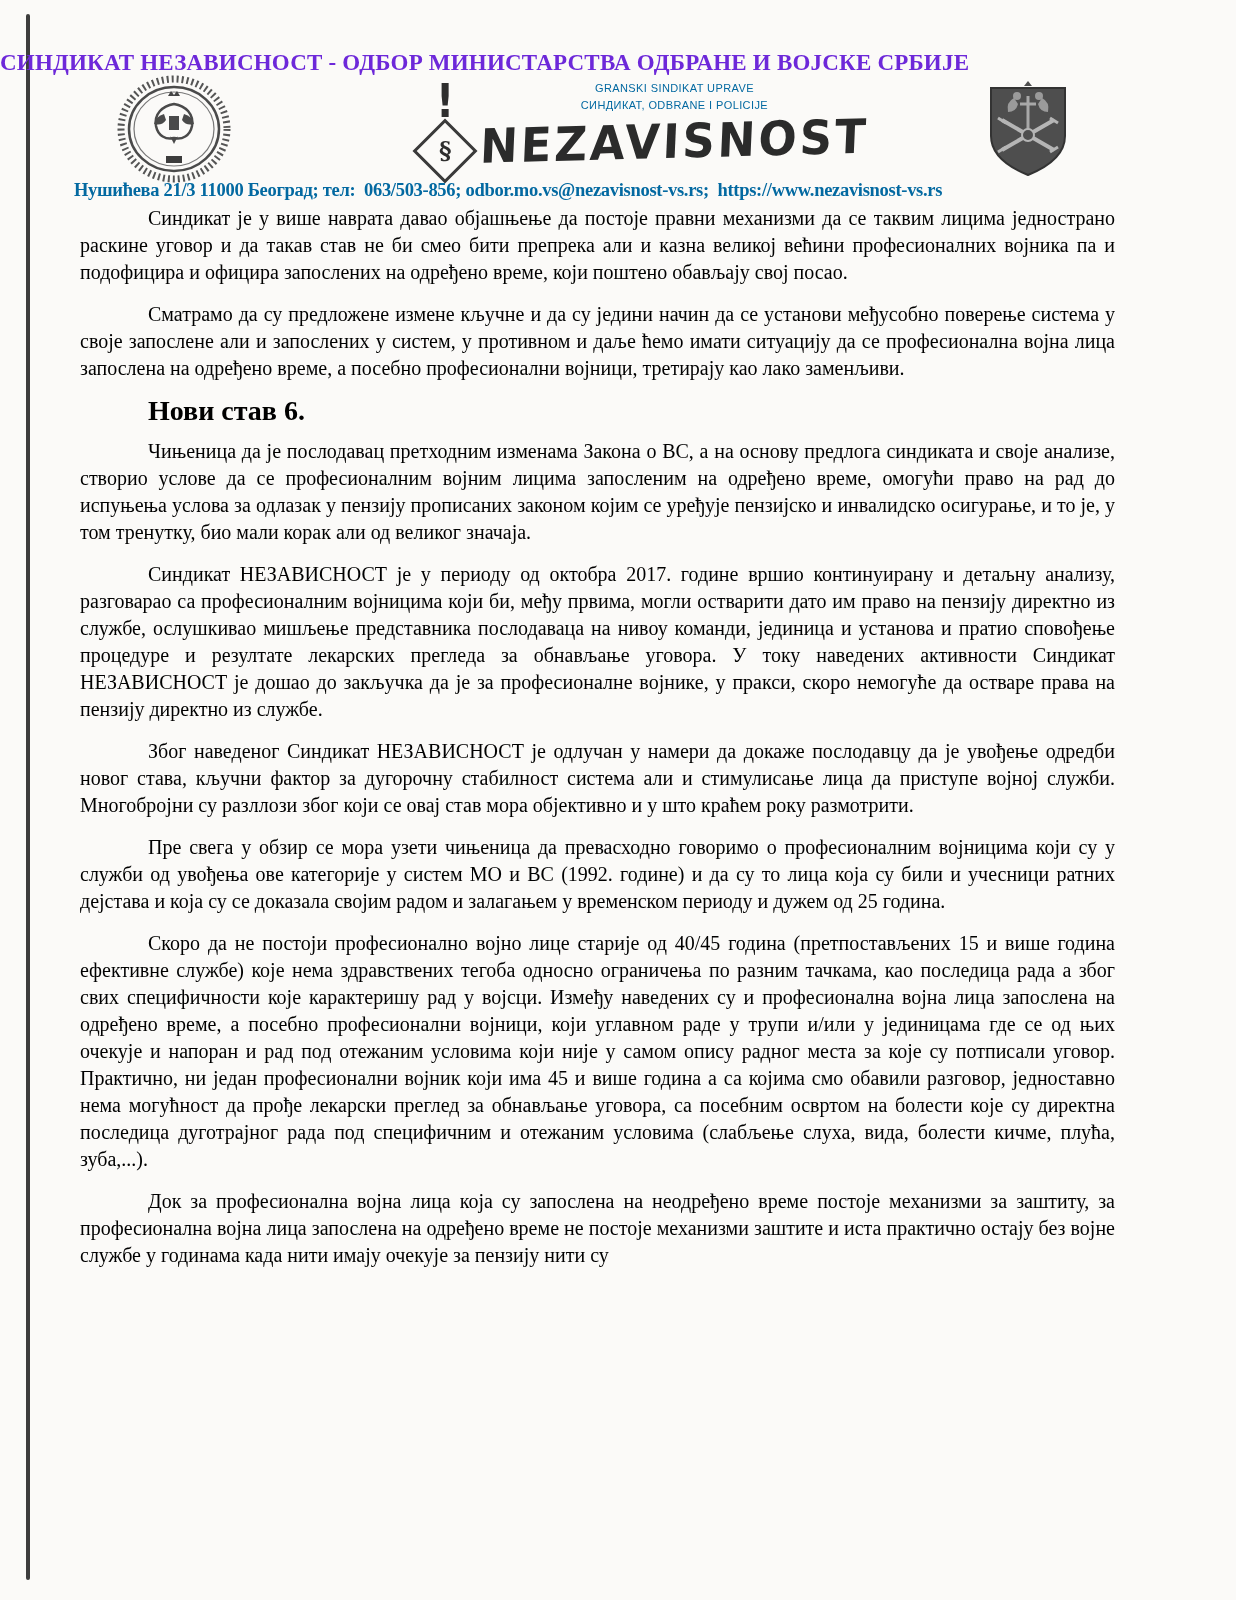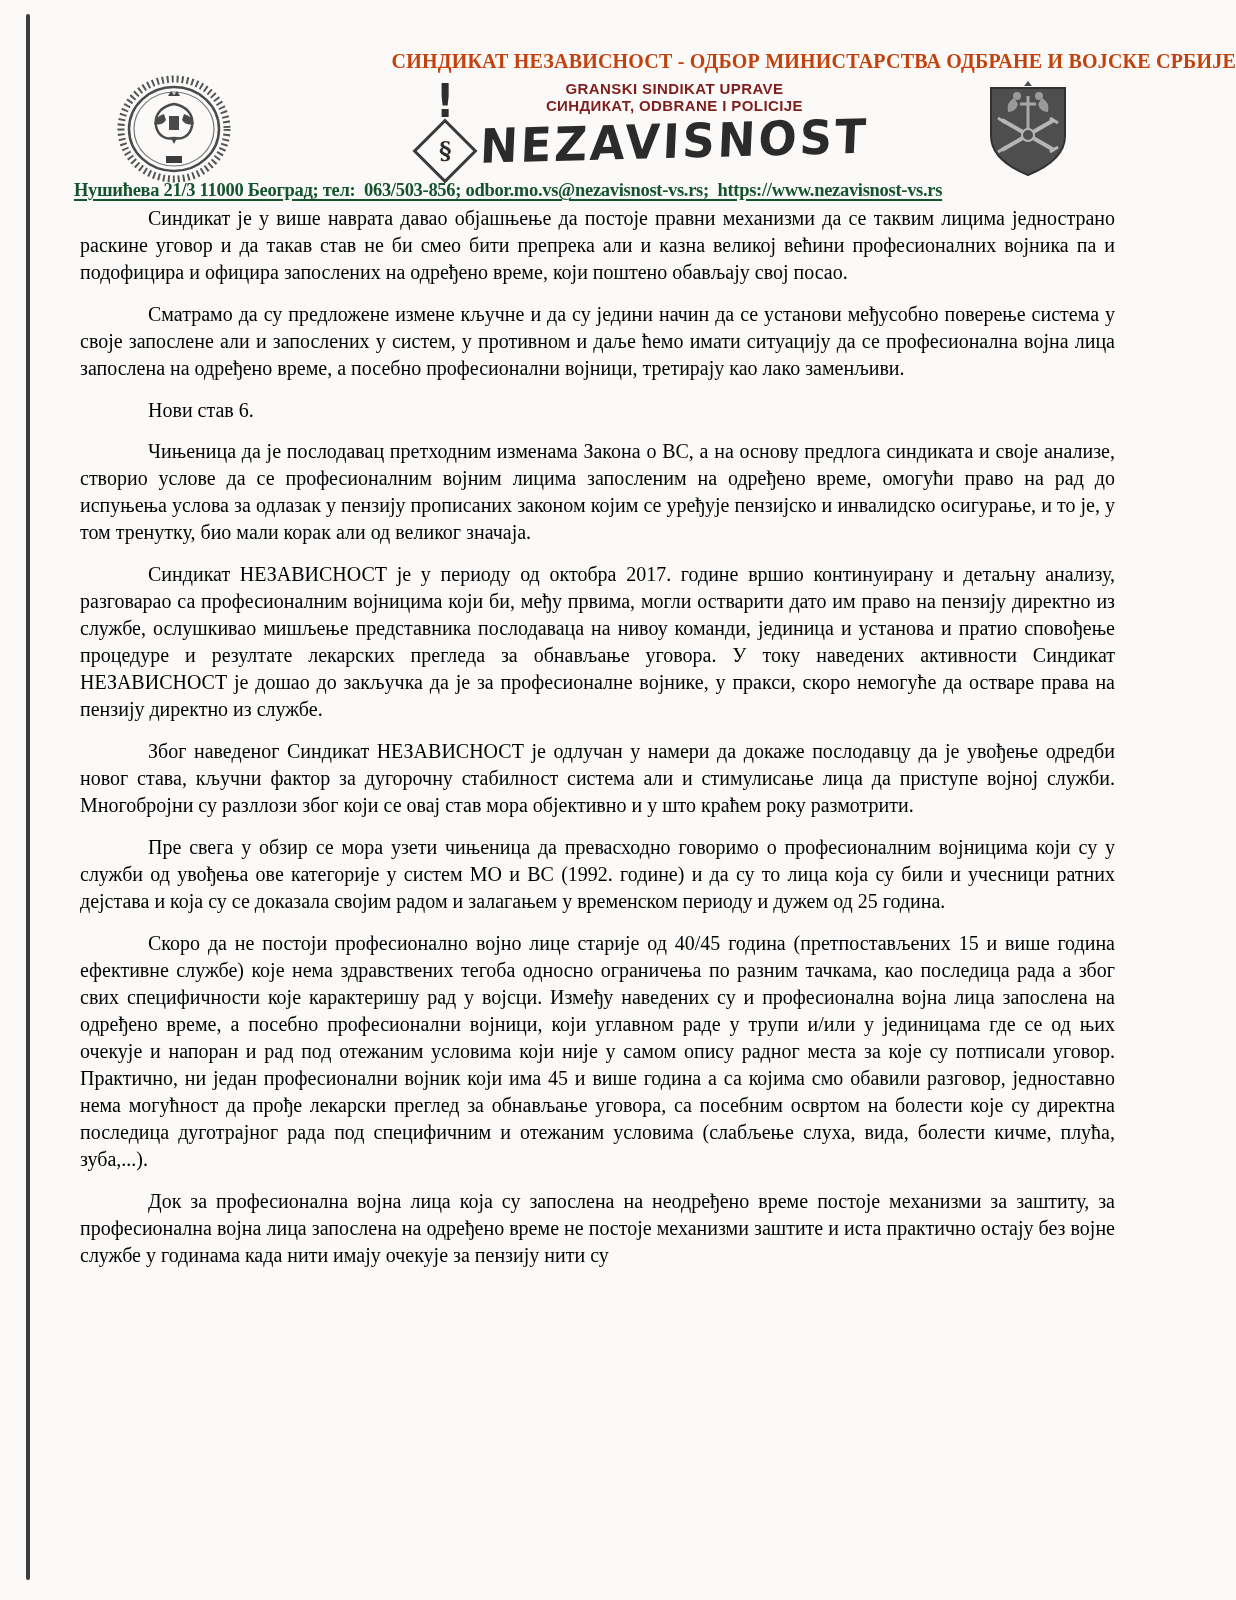--- a/index.html
+++ b/index.html
@@ -13,22 +13,22 @@
     margin:0 auto;
   }
   .scan-line{
     position:absolute;left:26px;top:14px;width:4px;height:1566px;
     background:#3d3d3d;border-radius:2px;
   }
   
   .header{position:relative;height:205px;}
   .doc-title{
     position:absolute;top:50px;left:0;width:100%;
-    text-align:right;font-weight:bold;font-size:20px;
-    letter-spacing:0.2px;color:#c2410c;
+    text-align:left;font-weight:bold;font-size:23px;
+    letter-spacing:0.2px;color:#6d28d9;
   }
   .seal{position:absolute;left:112px;top:74px;}
   .shield{position:absolute;left:984px;top:80px;}
   .center-logo{
     position:absolute;left:416px;top:80px;
     display:flex;align-items:flex-start;
   }
   .mark-col{
     width:58px;display:flex;flex-direction:column;align-items:center;margin-top:2px;
   }
@@ -44,49 +44,48 @@
     background:#fbfaf8;
   }
   .diamond span{
     transform:rotate(-45deg);
     font-family:"DejaVu Serif", serif;
     font-size:24px;font-weight:bold;color:#2e2e2e;line-height:1;
   }
   .org-col{text-align:center;margin-left:6px;}
   .org-line{
     font-family:"Liberation Sans", sans-serif;
-    font-weight:bold;font-size:15px;line-height:17px;
-    color:#7f1d1d;letter-spacing:0.4px;
+    font-weight:normal;font-size:11px;line-height:17px;
+    color:#0369a1;letter-spacing:0.4px;
   }
   .nez-word{
     display:inline-block;margin-top:4px;
     font-family:"DejaVu Sans", sans-serif;
     font-size:45px;font-weight:900;letter-spacing:3px;line-height:48px;
     color:#2b2b2b;
     transform:rotate(-1.5deg) skewX(-4deg) scaleY(1.05);
   }
   .contact-line{
     position:absolute;top:180px;left:74px;width:1060px;
-    font-weight:bold;font-size:18.5px;color:#14532d;
+    font-weight:bold;font-size:18.5px;color:#0369a1;
     white-space:pre;
-    text-decoration:underline;
     text-decoration-thickness:2px;
     text-underline-offset:3px;
     letter-spacing:-0.3px;
   }
   
   .body-text{
     padding:0 121px 0 80px;
     font-size:20px;line-height:27px;
     text-align:justify;color:#000000;
   }
   .body-text p{margin:0 0 15px 0;text-indent:68px;}
   .section-heading{
     margin:10px 0 14px 0;padding-left:68px;
-    font-weight:normal;font-size:20px;
+    font-weight:bold;font-size:28px;
   }
 </style>
 </head>
 <body>
 
 <div class="page">
   <div class="scan-line"></div>
 
   <div class="header">
     <div class="doc-title">СИНДИКАТ НЕЗАВИСНОСТ - ОДБОР МИНИСТАРСТВА ОДБРАНЕ И ВОЈСКЕ СРБИЈЕ</div>

